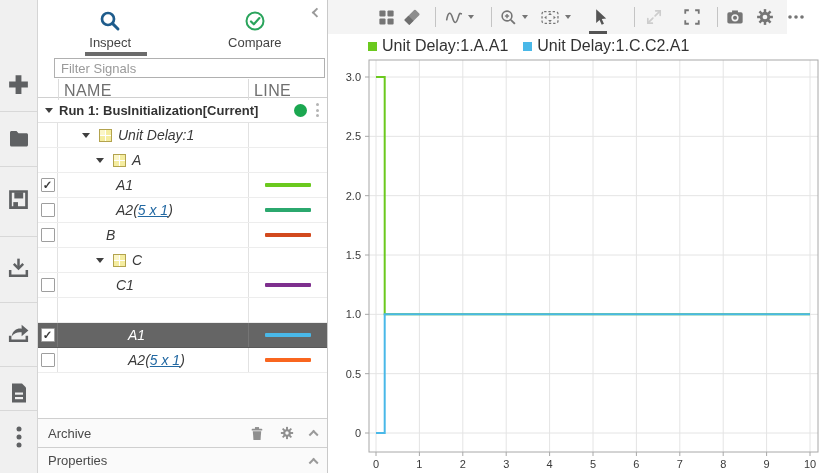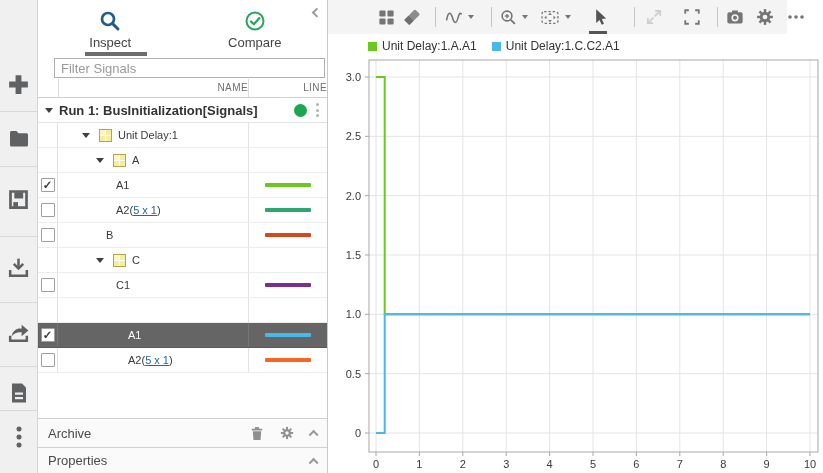--- a/index.html
+++ b/index.html
@@ -21,26 +21,26 @@
   .collapse-btn { position:absolute; right:4px; top:2px; width:14px; height:14px; cursor:pointer; }
   .chev { display:inline-block; border:solid #9a9a9a; border-width:0 2px 2px 0; padding:2.6px; }
   .chev.left { transform:rotate(135deg); margin-left:4px; }
   .chev.up { transform:rotate(-135deg); margin-top:4px; }
 
   .filter-wrap { padding:2px 2px 0 2px;margin-left:14px; }
   .filter-wrap input { width:100%; height:20px; border:1px solid #b0b0b0; font-family:"Liberation Sans",sans-serif; font-size:13px; color:#333; padding:0 6px; outline:none; }
   .filter-wrap input::placeholder { color:#9a9a9a; }
 
   .grid-head { display:grid; grid-template-columns:20px 190px 1fr; height:19px; border-bottom:1px solid #d0d0d0; margin-top:1px; }
-  .grid-head .hc { font-size:10px; color:#6f6f6f; letter-spacing:.4px; padding:3px 0 0 5px; border-left:1px solid #dcdcdc;text-align:right; }
+  .grid-head .hc { font-size:16px; color:#6f6f6f; letter-spacing:.4px; padding:3px 0 0 5px; border-left:1px solid #dcdcdc; }
   .grid-head .hc0 { border-left:none; }
 
   .tree-row { display:grid; grid-template-columns:20px 190px 1fr; height:25px; border-bottom:1px solid #ededed; cursor:pointer; }
   .cb-cell { border-right:1px solid #e2e2e2; display:flex; align-items:center; justify-content:center; }
-  .name-cell { display:flex; align-items:center; font-size:11px; color:#3a3a3a; overflow:hidden; white-space:nowrap; }
+  .name-cell { display:flex; align-items:center; font-size:14px; color:#3a3a3a; overflow:hidden; white-space:nowrap;font-style:italic; }
   .line-cell { border-left:1px solid #e2e2e2; display:flex; align-items:center; justify-content:center; }
   .swatch { width:46px; height:4px; border-radius:1px; }
 
   .run-row { display:flex; align-items:center; height:25px; border-bottom:1px solid #e3e3e3; padding-left:7px; cursor:pointer; }
   .run-label { font-size:13px; font-weight:bold; color:#333; }
   .caret { width:0; height:0; border-left:4.5px solid transparent; border-right:4.5px solid transparent; border-top:5.5px solid #3f3f3f; margin-right:6px; flex:none; }
   .bus-icon { width:13px; height:13px; border:1px solid #b3a34e; background:#fff; display:grid; grid-template-columns:1fr 1fr; grid-template-rows:1fr 1fr; gap:1px; margin:0 6px 0 3px; flex:none; }
   .bus-icon i { background:#f5eda0; }
   .bus-icon i:first-child { background:#fbf6c8; }
   .run-dot { width:13px; height:13px; border-radius:50%; background:#1ba750; margin-left:auto; }
@@ -62,21 +62,21 @@
   .sect-bar .icons { margin-left:auto; display:flex; align-items:center; gap:16px; }
 
   
   .main { position:absolute; left:328px; top:0; right:0; height:473px; background:#fff; }
   .plot-toolbar { position:absolute; left:0; top:0; right:0; height:34px; background:#f4f4f4; }
   .tb-btn { position:absolute; top:6px; height:22px; display:flex; align-items:center; justify-content:center; cursor:pointer; }
   .tb-sep { position:absolute; top:7px; width:1px; height:20px; background:#c4c4c4; }
   .dd-caret { width:0; height:0; border-left:3.5px solid transparent; border-right:3.5px solid transparent; border-top:4.5px solid #757575; margin-left:5px; }
   .tb-btn.selected::after { content:""; position:absolute; left:-2px; right:2px; bottom:-6px; height:3px; background:#555; }
   .legend { position:absolute; left:0; top:36px; right:0; height:20px; display:flex; align-items:center; padding-left:40px; gap:15px; background:#fff; }
-  .legend-item { display:flex; align-items:center; gap:5px; font-size:12px; color:#333; }
+  .legend-item { display:flex; align-items:center; gap:5px; font-size:16px; color:#333; }
   .legend-swatch { width:9px; height:9px; flex:none; }
   #plot-svg { position:absolute; left:2px; top:55px; }
   .tick { font-family:"Liberation Sans",sans-serif; font-size:11px; fill:#3a3a3a; }
 </style>
 </head>
 <body>
 
 <div class="app">
 
   <div class="rail">
@@ -163,21 +163,21 @@
     <div class="grid-head">
       <div class="hc hc0"></div>
       <div class="hc">NAME</div>
       <div class="hc">LINE</div>
     </div>
 
     <div>
 
       <div class="run-row">
         <i class="caret"></i>
-        <span class="run-label">Run 1: BusInitialization[Signals]</span>
+        <span class="run-label">Run 1: BusInitialization[Current]</span>
         <span class="run-dot"></span>
         <span class="kebab-v">
             <i></i>
             <i></i>
             <i></i>
           </span>
       </div>
 
       <div class="tree-row">
         <div class="cb-cell"></div>

